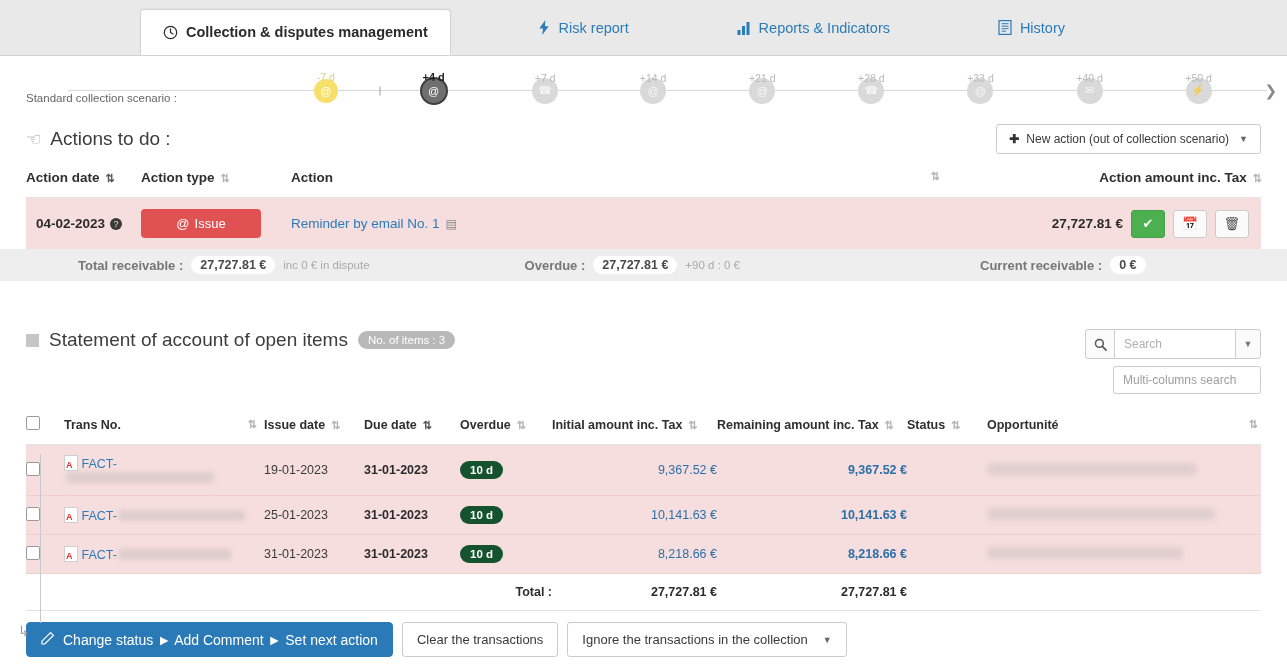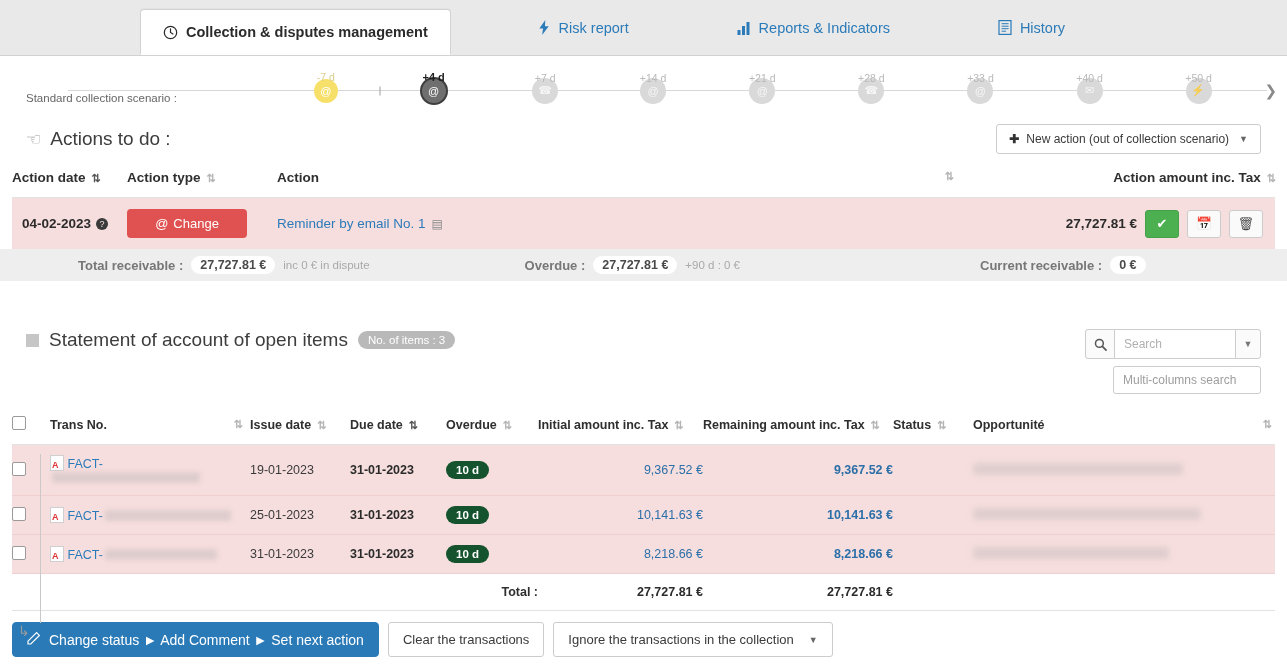--- a/index.html
+++ b/index.html
@@ -267,21 +267,21 @@
   .btn-primary {
     background: #2a7ab8; color: #ffffff; border: 1px solid #2a7ab8;
     border-radius: 4px; padding: 8px 14px; font-size: 14px;
     display: inline-flex; align-items: center; gap: 8px; cursor: pointer;
     white-space: nowrap;
   }
   .leftline {
     position: absolute; left: 40px; top: 0; bottom: 0;
     width: 1px; background: #c9c9c9;
   }
-  .content-pad { padding: 0 12px; position: relative; }
+  .content-pad { padding: 0 26px; position: relative; }
   .tbl-region { position: relative; }
 </style>
 </head>
 <body>
 
 <div class="tabbar">
   <div class="tabs">
     <div style="width:140px"></div>
 
     <div class="tab active">
@@ -410,21 +410,21 @@
         <th style="width:300px;text-align:right">
           <span>Action amount inc. Tax</span><span class="sort">⇅</span>
         </th>
       </tr>
     </thead>
     <tbody id="actions-body">
         <tr class="arow">
           <td style="padding-left:10px"><span style="font-weight:bold;font-size:13.5px;color:#2b2b2b">04-02-2023</span><span class="qmark">?</span></td>
           <td><span class="pill-email">
               <span>@</span>
-              <span>Change</span>
+              <span>Issue</span>
             </span></td>
           <td><span class="alink">Reminder by email No. 1</span><span style="margin-left:6px;color:#8a8a8a;font-size:12px">▤</span></td>
           <td>
             <div style="display:flex;align-items:center;justify-content:flex-end;gap:8px;padding-right:12px">
               <span class="amount">27,727.81 €</span>
               <span class="sqbtn green">✔</span>
               <span class="sqbtn">📅</span>
               <span class="sqbtn">🗑</span>
             </div>
           </td>

